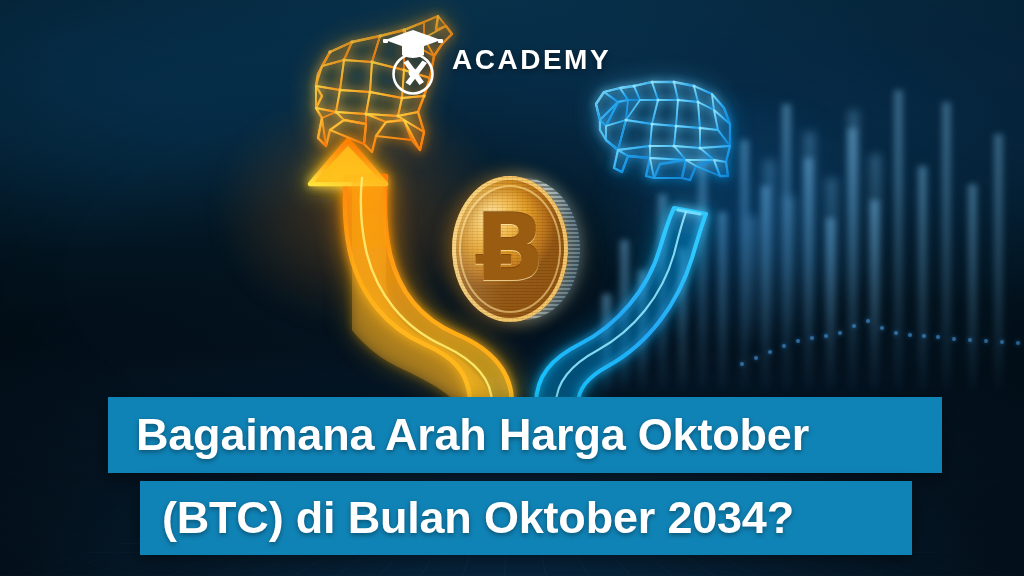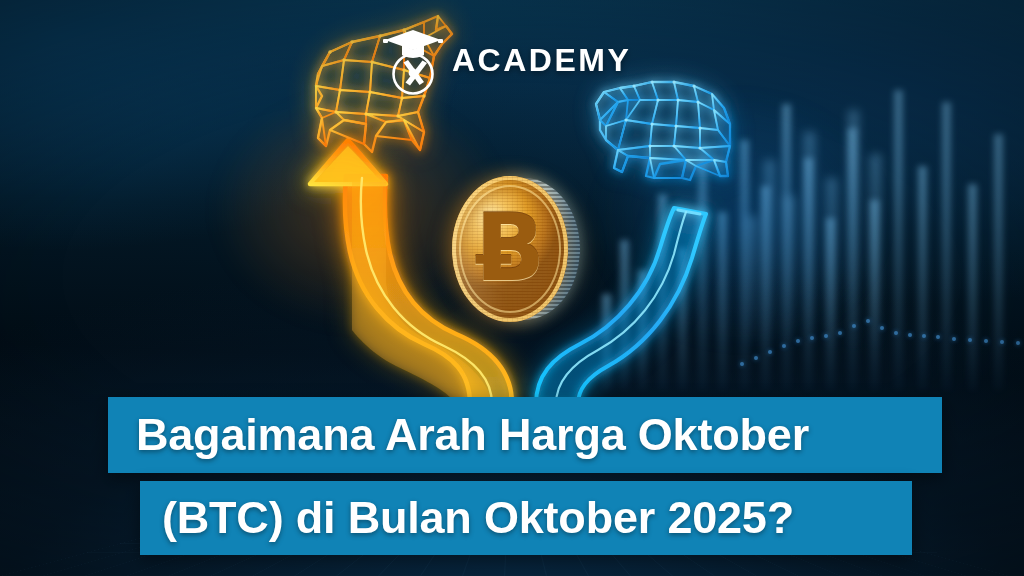--- a/index.html
+++ b/index.html
@@ -109,21 +109,21 @@
     background:#1083b6;padding-left:28px;font-size:45px;
   }
   #banner-line2{
     left:140px;top:481px;width:750px;height:74px;
     background:#1083b6;padding-left:22px;font-size:45px;
   }
   
   .logo-wrap{position:absolute;left:380px;top:22px;width:250px;height:76px;display:flex;align-items:center;}
   .logo-mark{position:relative;width:66px;height:72px;flex:0 0 auto;}
   .logo-text{
-    color:#ffffff;font-size:32px;font-weight:bold;letter-spacing:2.5px;
+    color:#ffffff;font-size:28px;font-weight:bold;letter-spacing:2.5px;
     margin-left:6px;text-shadow:0 2px 6px rgba(0,0,0,.45);
     font-family:"Liberation Sans", sans-serif;
   }
 </style>
 </head>
 <body>
 
 <div id="stage">
 
   <div class="bg-base"></div>
@@ -420,15 +420,15 @@
           <path d="M23.5 38.5 L 28 36 L 44 58 L 39.5 61 Z"></path>
           <path d="M42.5 36.5 L 47 39 L 30 61.5 L 25.5 58.5 Z"></path>
         </g>
         <circle cx="33" cy="49" r="4.4" fill="#ffffff"></circle>
       </svg>
     </div>
     <span class="logo-text">ACADEMY</span>
   </div>
 
   <div class="banner" id="banner-line1">Bagaimana Arah Harga Oktober</div>
-  <div class="banner" id="banner-line2">(BTC) di Bulan Oktober 2025?</div>
+  <div class="banner" id="banner-line2">(BTC) di Bulan Oktober 2034?</div>
 
 </div>
 
 </body></html>

